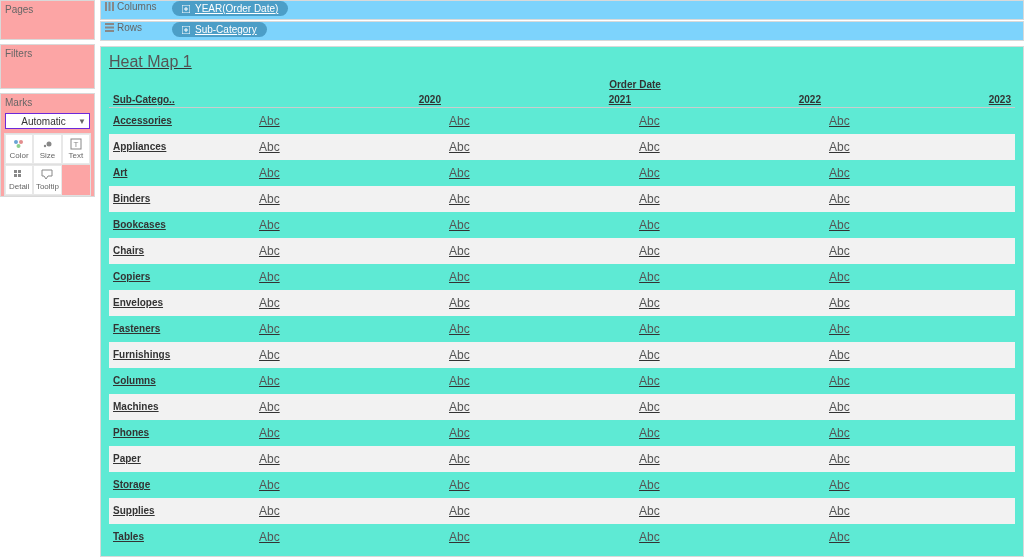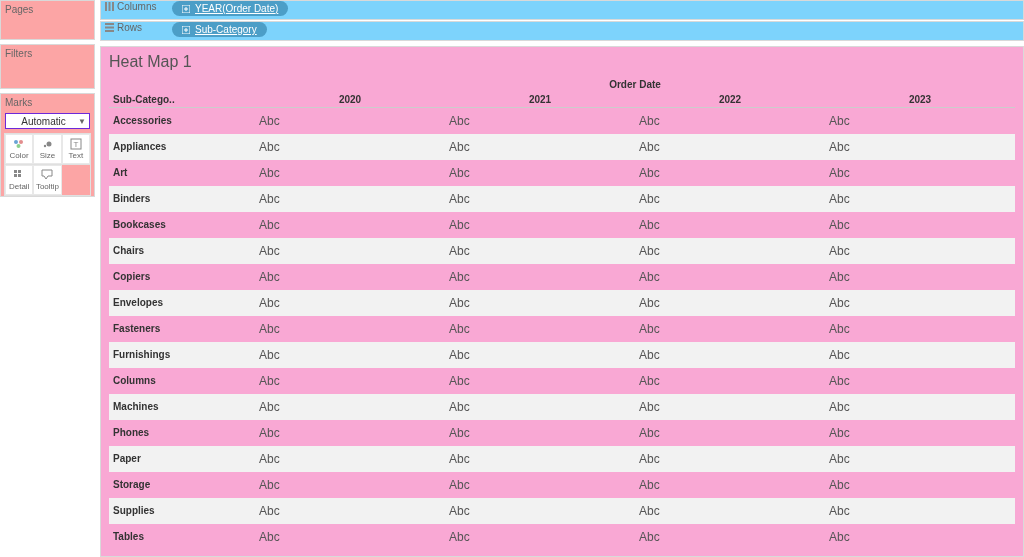--- a/index.html
+++ b/index.html
@@ -26,26 +26,26 @@
   
   .shelf { display:flex; align-items:flex-start; border:1px solid #d9d9d9; height:20px; margin-bottom:1px; background:#7dd3fc; }
   .shelf-icon { width:16px; text-align:center; color:#666; font-size:10px; padding-left:3px;}
   .shelf-icon svg { width:11px; height:11px; display:block; }
   .shelf-label { width:55px; font-size:10px; color:#666; }
   .pill { background:#4c9ec7; color:#fff; font-size:10px; padding:1px 10px; border-radius:9px; display:inline-flex; align-items:center; cursor:pointer; height:15px;text-decoration:underline; }
   .pill .picon { margin-right:5px; display:inline-block; }
   .pill .picon svg { width:8px; height:8px; display:block; }
 
   
-  .viz-container { flex:1; border:1px solid #d9d9d9; margin-top:4px; padding:4px 8px 0 8px; overflow:hidden; background:#f9a8d4; }
+  .viz-container { flex:1; border:1px solid #d9d9d9; margin-top:4px; padding:4px 8px 0 8px; overflow:hidden; background:#5eead4;text-decoration:underline; }
   .viz-title { font-size:16px; color:#555; margin:2px 0 6px 0; font-weight:400; }
   .crosstab { width:100%; table-layout:fixed; border-collapse:collapse; }
   .crosstab .spanhdr { text-align:center; font-size:10px; font-weight:bold; color:#333; padding:2px 0; }
   .crosstab .rowhdr-label { font-size:10px; font-weight:bold; padding:2px 4px; text-align:left; width:146px;margin-top:48px; }
-  .crosstab .colhdr { font-size:10px; font-weight:bold; padding:2px 4px; text-align:center; }
+  .crosstab .colhdr { font-size:10px; font-weight:bold; padding:2px 4px; text-align:right; }
   .crosstab .hdr-line td, .crosstab .hdr-line th { border-bottom:1px solid #ccc; }
   .crosstab tbody tr { height:26px; }
   .crosstab tbody tr:nth-child(even) { background:#f2f2f2; }
   .crosstab tbody th.rowhdr { font-size:10px; font-weight:bold; text-align:left; padding:0 4px; color:#333; }
   .crosstab tbody td.cell { font-size:12px; color:#555; text-align:left; padding:0 4px; }
 </style>
 </head>
 <body>
 
 <div class="app">

